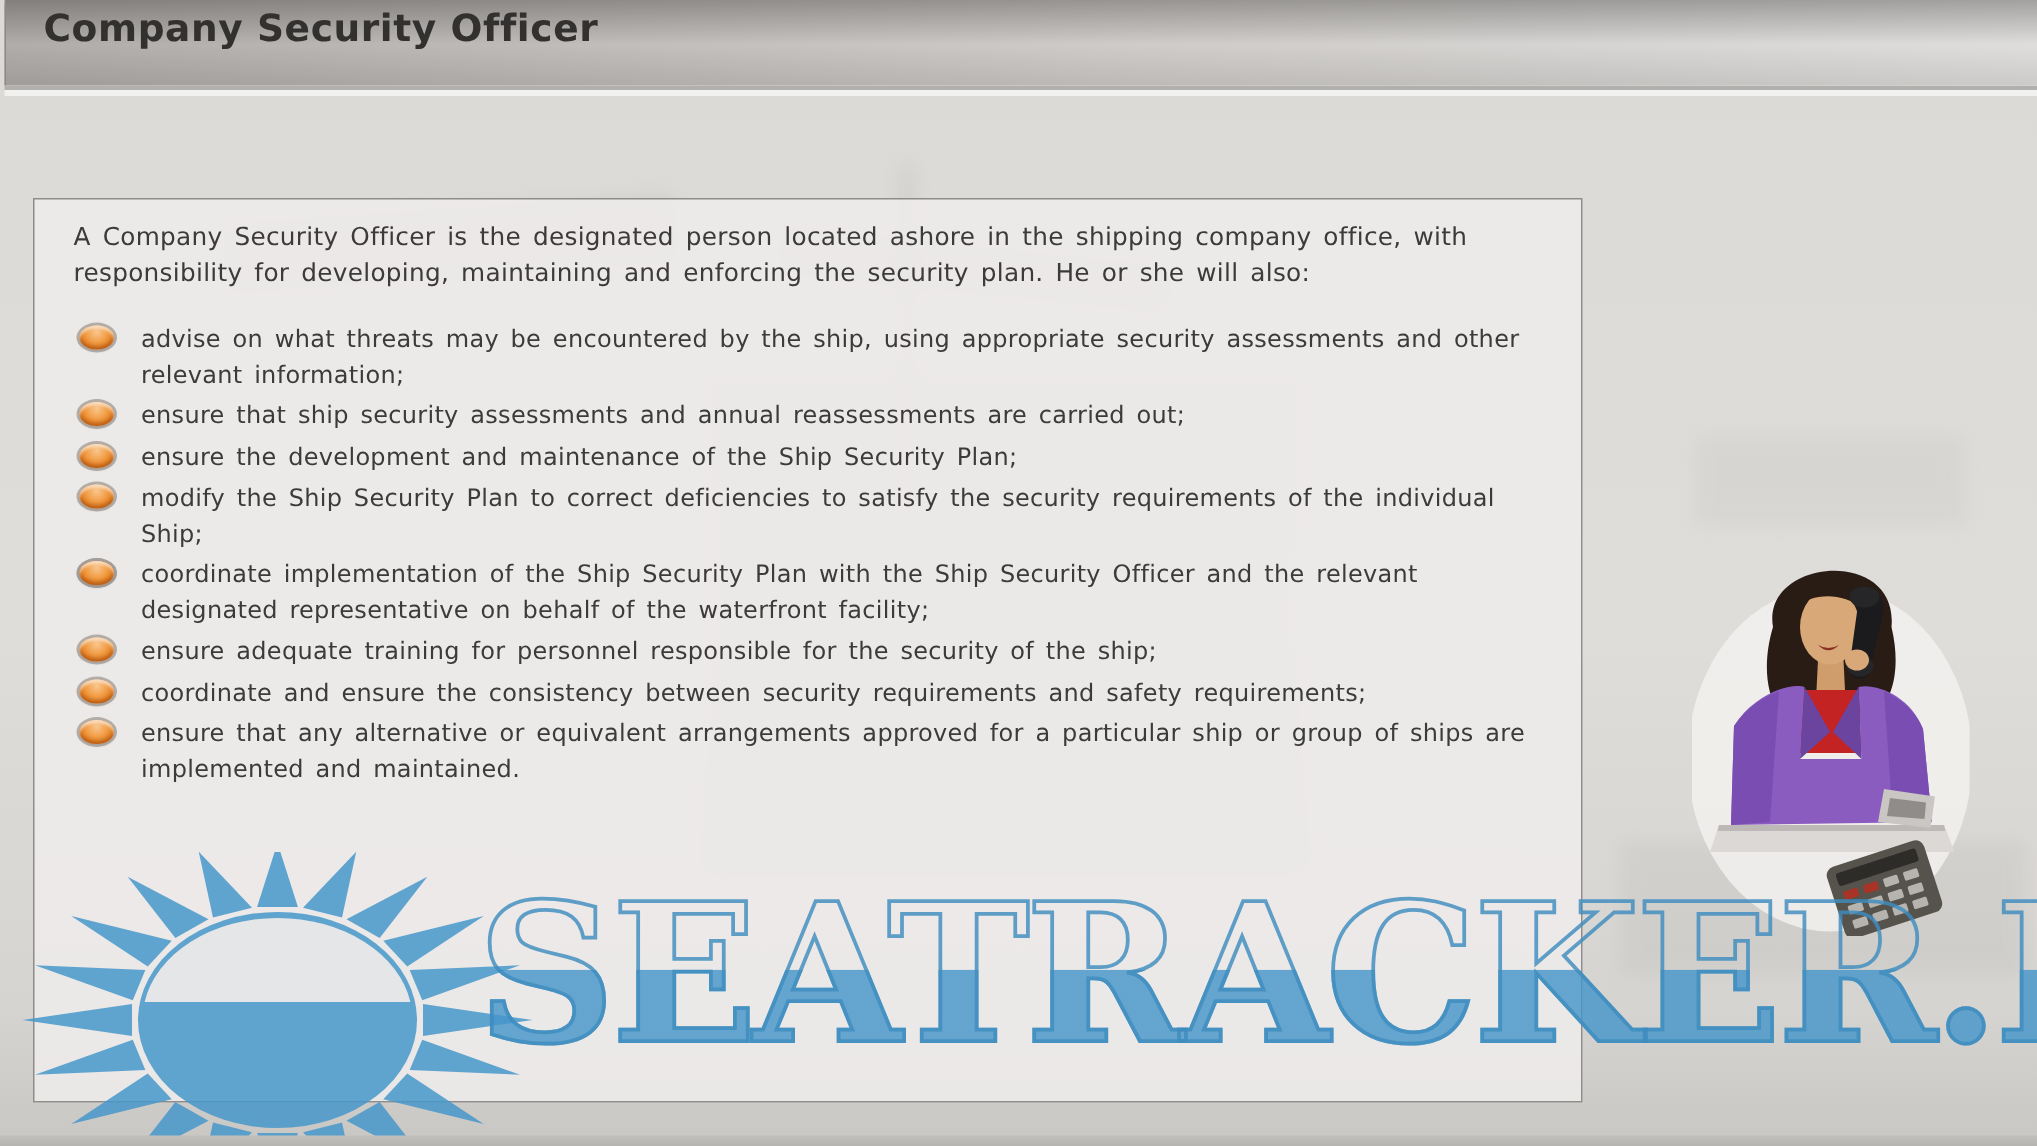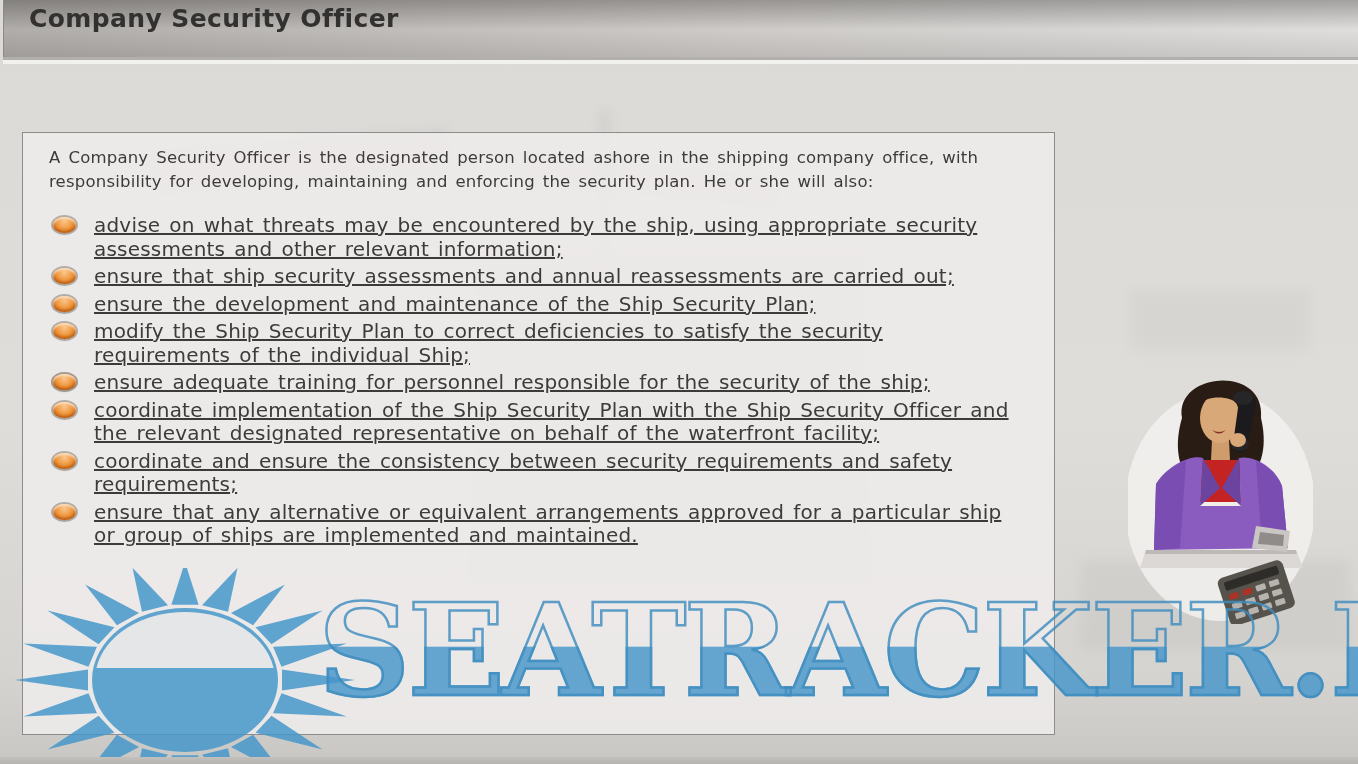--- a/index.html
+++ b/index.html
@@ -35,21 +35,21 @@
     margin-top:44px;
   }
   .panel-inner { padding:13px 26px 0 26px; color:#3d3b39; }
   .intro {
     font-size:16.5px; line-height:23.5px; margin:0 0 21px 0;
     max-width:962px; word-spacing:2.5px; letter-spacing:.2px;
   }
   ul.bullets { list-style:none; margin:0; padding:0; max-width:975px; }
   li.b {
     position:relative; padding-left:45px; margin-bottom:4px;
-    font-size:20px; line-height:23.5px; word-spacing:2.5px; letter-spacing:.2px;text-decoration:underline;
+    font-size:16px; line-height:23.5px; word-spacing:2.5px; letter-spacing:.2px;
   }
   .dot {
     position:absolute; left:4px; top:3px; width:23px; height:16px; border-radius:50%;
     background:radial-gradient(ellipse at 50% 28%, #f9c68e 0%, #f19b42 45%, #e37d1e 75%, #c86a14 100%);
     box-shadow:inset 0 2px 2px rgba(255,255,255,.6),
                inset 0 -2px 3px rgba(150,60,5,.55),
                0 0 0 2px rgba(160,152,146,.75),
                0 1px 2px rgba(80,78,76,.4);
   }
 
@@ -91,22 +91,22 @@
 
   <div class="panel">
     <div class="panel-inner">
       <p class="intro">A Company Security Officer is the designated person located ashore in the shipping company office, with responsibility for developing, maintaining and enforcing the security plan. He or she will also:</p>
       <ul class="bullets">
         <li class="b"><span class="dot"></span><span>advise on what threats may be encountered by the ship, using appropriate security assessments and other relevant information;</span></li>
         <li class="b"><span class="dot"></span><span>ensure that ship security assessments and annual reassessments are carried out;</span></li>
         <li class="b"><span class="dot"></span><span>ensure the development and maintenance of the Ship Security Plan;</span></li>
         <li class="b"><span class="dot"></span><span>modify the Ship Security Plan to correct deficiencies to satisfy the security requirements of the individual Ship;</span></li>
         <li class="b"><span class="dot"></span></li>
+        <li class="b"><span class="dot"></span><span>coordinate implementation of the Ship Security Plan with the Ship Security Officer and the relevant designated representative on behalf of the waterfront facility;</span></li>
         <li class="b"><span class="dot"></span><span>ensure adequate training for personnel responsible for the security of the ship;</span></li>
-        <li class="b"><span class="dot"></span><span>coordinate implementation of the Ship Security Plan with the Ship Security Officer and the relevant designated representative on behalf of the waterfront facility;</span></li>
         <li class="b"><span class="dot"></span><span>coordinate and ensure the consistency between security requirements and safety requirements;</span></li>
         <li class="b"><span class="dot"></span><span>ensure that any alternative or equivalent arrangements approved for a particular ship or group of ships are implemented and maintained.</span></li>
       </ul>
     </div>
   </div>
 
   <svg class="woman" width="185" height="268" viewBox="0 0 185 268">
     <ellipse cx="92" cy="150" rx="95" ry="115" fill="#f2f1ef" opacity=".85"></ellipse>
 
     <path d="M54,62 C46,16 138,8 133,62 C141,96 130,116 120,122 L62,124 C47,108 48,82 54,62 Z" fill="#281c15"></path>

